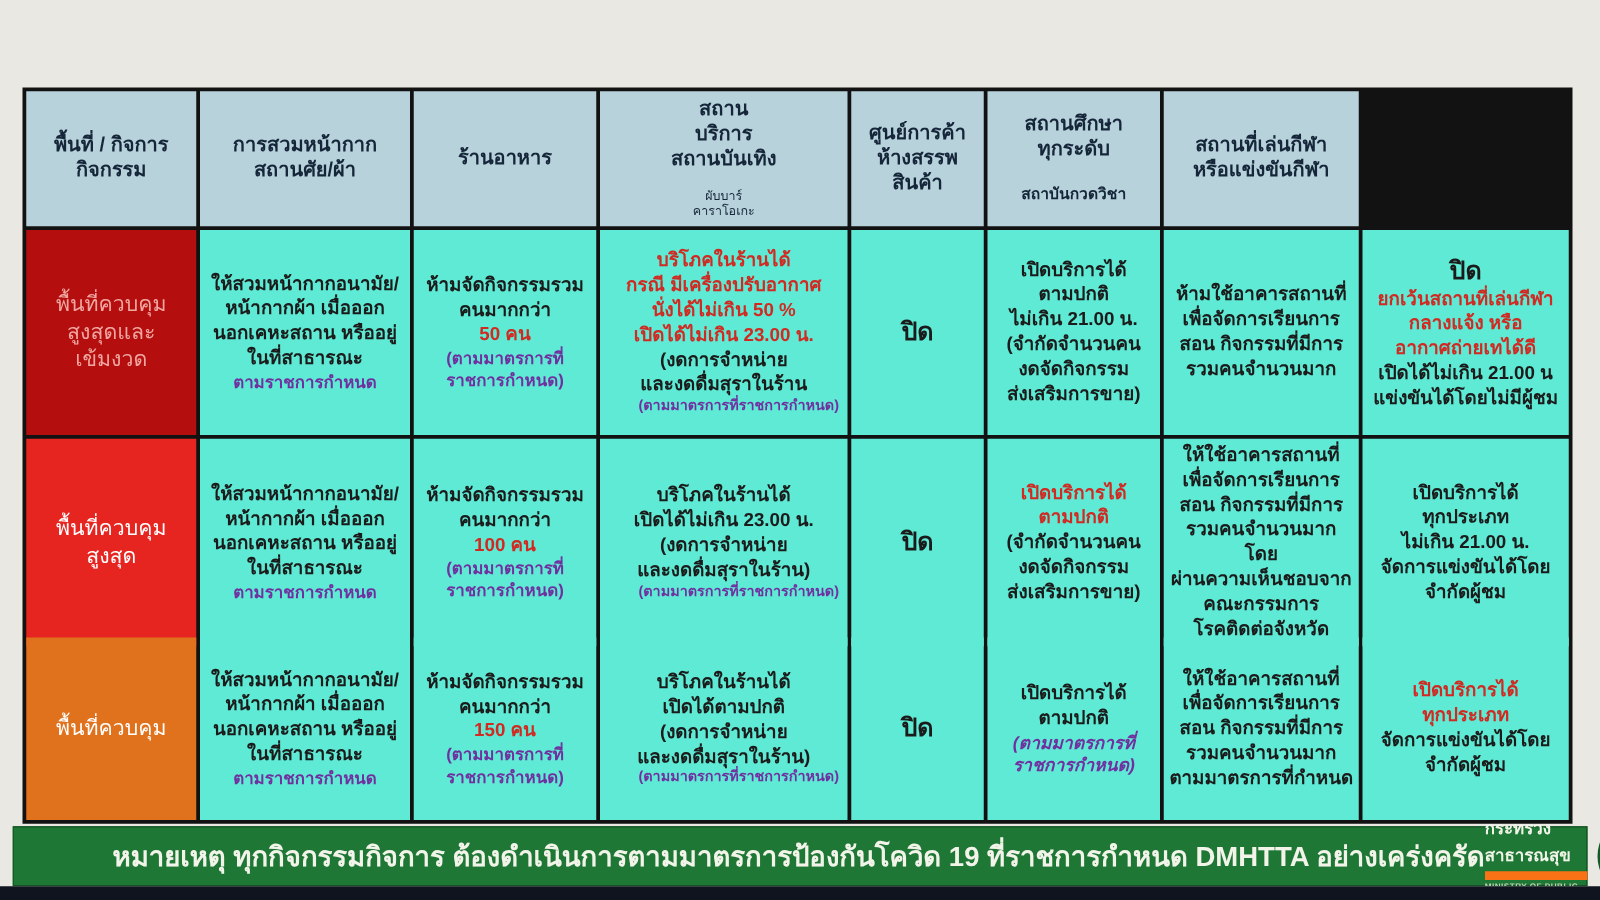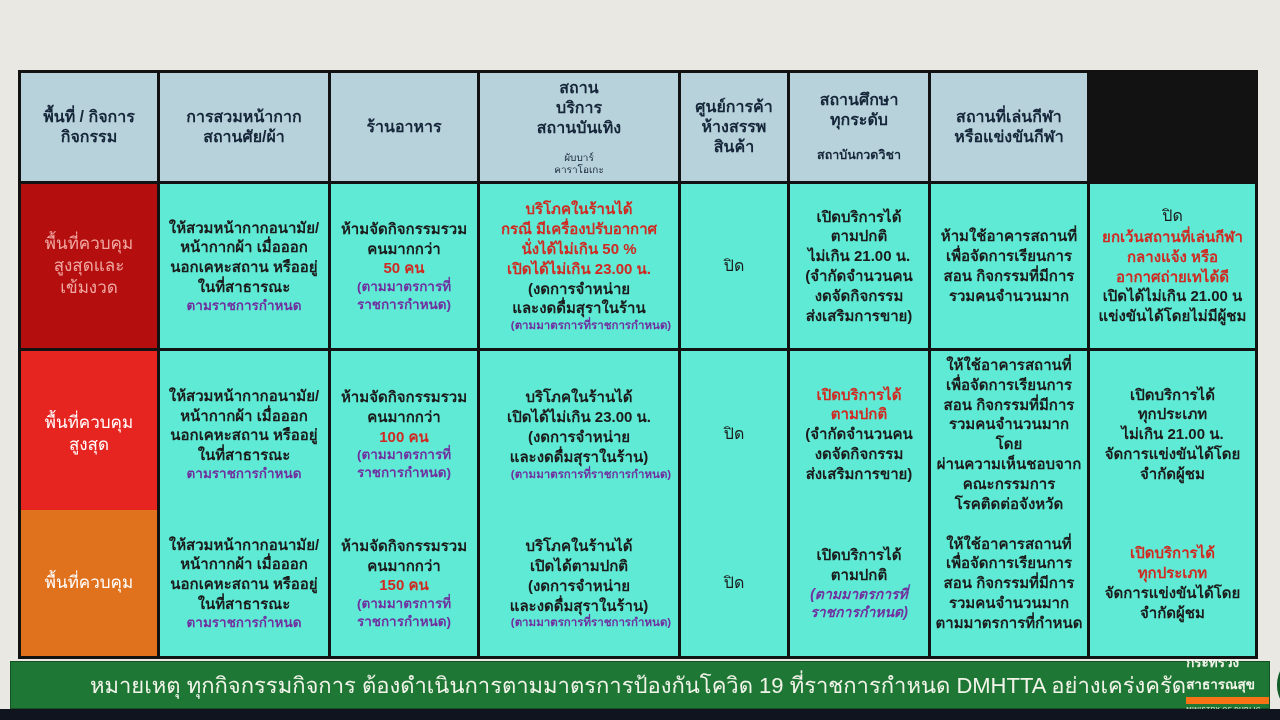--- a/index.html
+++ b/index.html
@@ -48,28 +48,28 @@
     font-weight:normal;font-size:17px;line-height:1.3;white-space:pre-line;
   }
   .bg-darkred{background:#b40f0e;color:#f0a7a2;}
   .bg-red{background:#e62420;color:#ffffff;}
   .bg-orange{background:#e0711d;color:#ffffff;}
   .t-black{color:#1b1b1b;font-size:15px;font-weight:bold;line-height:1.32;}
   .t-red{color:#d02a22;font-size:15px;font-weight:bold;line-height:1.32;}
   .t-purple{color:#7030a0;font-size:13.5px;font-weight:bold;line-height:1.3;}
   .t-purple-sm{color:#7030a0;font-size:11.5px;font-weight:bold;line-height:1.25;margin-left:24px;}
   .t-purple-it{color:#7030a0;font-size:14px;font-weight:bold;font-style:italic;line-height:1.3;}
-  .t-close{color:#1b1b1b;font-size:16px;font-weight:normal;line-height:1.3;}
+  .t-close{color:#1b1b1b;font-size:20px;font-weight:bold;line-height:1.3;}
   .notebar{
     position:absolute;left:10px;right:10px;top:661px;height:48px;
     background:#1e7734;display:flex;align-items:center;
     box-shadow:0 0 0 1px #145225 inset;
   }
   .note-text{
-    margin-left:80px;color:#f2f4ea;font-size:22px;font-weight:normal;white-space:nowrap;
+    margin-left:80px;color:#f2f4ea;font-size:22px;font-weight:bold;white-space:nowrap;
   }
   .ministry{margin-left:auto;display:flex;align-items:center;gap:8px;padding-right:10px;}
   .ministry-text{display:flex;flex-direction:column;align-items:flex-end;}
   .ministry-th{color:#f2f4ea;font-size:13.5px;font-weight:bold;border-bottom:7px solid #f97316;padding-bottom:2px;}
   .ministry-en{color:#bcd2b4;font-size:6.5px;font-weight:bold;letter-spacing:.4px;margin-top:2px;}
   .logo{
     width:42px;height:42px;border-radius:50%;
     background:#f1f3e9;border:3px solid #0f5c28;
     display:flex;align-items:center;justify-content:center;
     color:#0f5c28;font-size:26px;font-weight:bold;

